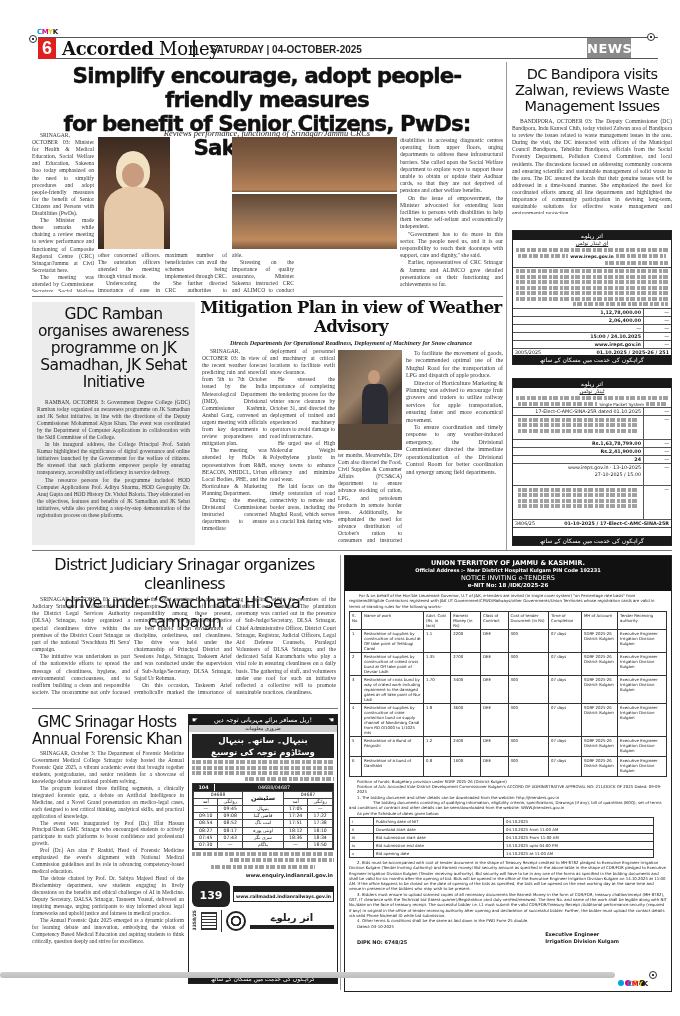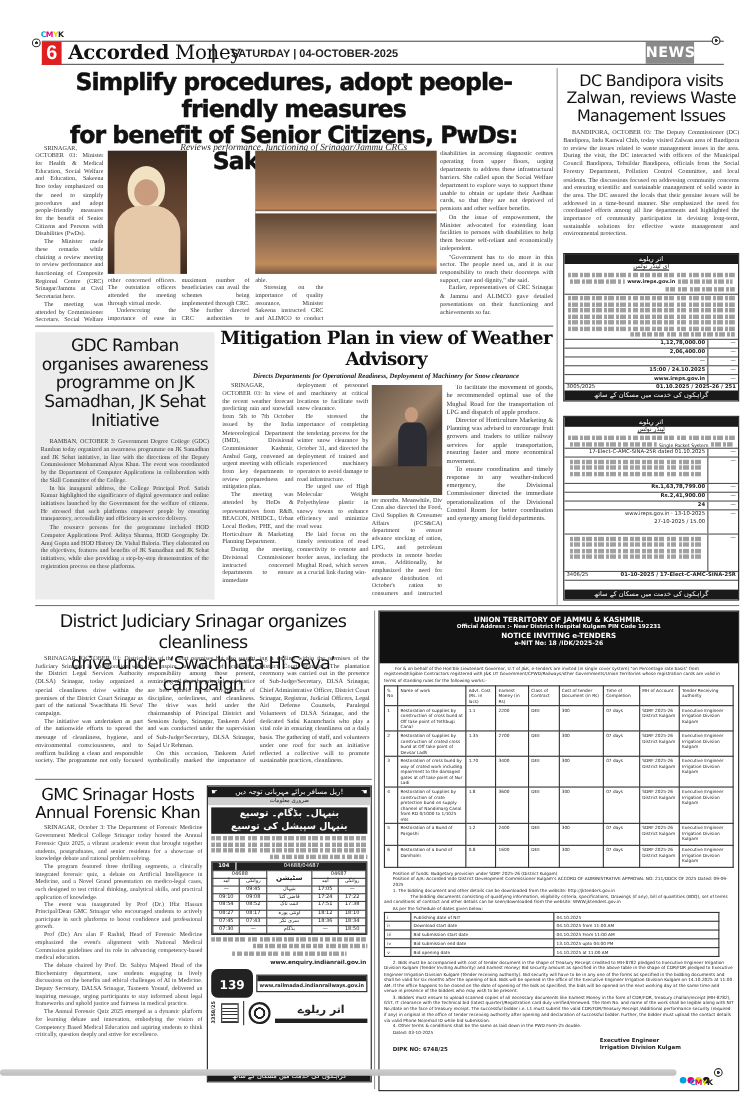--- a/index.html
+++ b/index.html
@@ -64,21 +64,21 @@
 <div class="abs hrule" style="left:38px;top:37px;width:620px;background:#555"></div>
 <div class="abs hrule" style="left:38px;top:58px;width:620px;background:#555"></div>
 <div class="abs pagenum" style="left:38px;top:38px">6</div>
 <div class="abs masthead" style="left:62px;top:38px;line-height:21px"><span>Accorded</span><span class="mast-times"> Money</span></div>
 <div class="abs" style="left:193px;top:40px;width:2px;height:17px;background:#222"></div>
 <div class="abs dateline" style="left:210px;top:44px">SATURDAY | 04-OCTOBER-2025</div>
 <div class="abs news-tab" style="left:587px;top:38px;width:44px;height:20px">NEWS</div>
 <div class="abs reg" style="left:647px;top:33px"></div>
 
 <div class="abs h-main" style="left:32px;top:64px;width:470px">
-  <div style="font-size:21.5px;font-weight:900;-webkit-text-stroke:0.4px #111">Simplify procedures, adopt people-friendly measures</div>
+  <div style="font-size:21.5px;font-weight:900;-webkit-text-stroke:0.4px #111">Simplify encourage, adopt people-friendly measures</div>
   <div style="font-size:21.5px;font-weight:900;-webkit-text-stroke:0.4px #111">for benefit of Senior Citizens, PwDs: Sakeena Itoo</div>
 </div>
 <div class="abs h-sub" style="left:32px;top:128px;width:470px">Reviews performance, functioning of Srinagar/Jammu CRCs</div>
 
 <div class="abs bodytext" style="left:32px;top:132px;width:62px;height:160px">
   <p>SRINAGAR, OCTOBER 03: Minister for Health &amp; Medical Education, Social Welfare and Education, Sakeena Itoo today emphasized on the need to simplify procedures and adopt people-friendly measures for the benefit of Senior Citizens and Persons with Disabilities (PwDs).</p>
   <p>The Minister made these remarks while chairing a review meeting to review performance and functioning of Composite Regional Centre (CRC) Srinagar/Jammu at Civil Secretariat here.</p>
   <p>The meeting was attended by Commissioner Secretary, Social Welfare department, Sarmad Hafeez; Directors of Social Welfare Kashmir and Jammu, Director CRC Srinagar/Jammu, Executive Director State Rehabilitation Council J&amp;K, Chairman &amp; Managing Director Artificial Limbs Manufacturing Corporation of India (ALIMCO), District Social Welfare Officers and</p>
 </div>
 <div class="abs photo photo-minister" style="left:98px;top:137px;width:72px;height:112px">
@@ -284,22 +284,22 @@
 </div>
 
 <div class="abs rail" style="left:188px;top:714px;width:150px;height:270px">
   <div class="ad-bar" style="font-size:6.5px;line-height:10px;display:flex;justify-content:space-between;padding:0 3px">
     <span>☛</span>
     <span>ریل مسافر برائے مہربانی توجہ دیں!</span>
     <span>☚</span>
   </div>
   <div style="background:#d0d0d0;text-align:center;font-size:5px;line-height:7px" class="cond">ضروری معلومات</div>
   <div style="background:#222;color:#fff;text-align:center;font-size:8.5px;line-height:12px;font-weight:bold;margin:2px 3px" class="cond">
-    <div>بنیہال۔ بڈگام۔ توسیع</div>
-    <div>بنیہال سپیشل کی توسیع</div>
+    <div>بنیہال۔ ساتھ۔ بنیہال</div>
+    <div>وسٹاڈوم توجہ کی توسیع</div>
   </div>
   <div class="scribble"></div>
     <div class="scribble"></div>
     <div class="scribble"></div>
     <div class="scribble" style="width:60%;margin-left:auto"></div>
   <div style="margin:2px 3px;border:1px solid #333">
     <div style="display:flex;background:#222;color:#fff;font-size:4.8px;line-height:7px" class="cond">
       <div style="width:22px;text-align:center;font-weight:bold;border-right:1px solid #fff">104</div>
       <div style="flex:1;text-align:center">04688/04687</div>
     </div>
@@ -379,24 +379,24 @@
     <div style="width:20px;height:20px;border-radius:50%;border:2px solid #222;background:radial-gradient(#fff 30%,#222 32%,#222 45%,#fff 48%)"></div>
     <div style="flex:1;text-align:center">
       <div class="cond" style="font-size:10px;font-weight:bold">اتر ریلوے</div>
       <div style="background:#222;height:4px;margin-top:2px"></div>
     </div>
   </div>
   <div class="ad-bar" style="position:absolute;bottom:0;left:0;right:0">گراہکوں کی خدمت میں مسکان کے ساتھ</div>
 </div>
 
 <div class="abs tender" style="left:344px;top:555px;width:328px;height:437px">
-  <div class="tender-head" style="padding:3px 2px 14px">
+  <div class="tender-head" style="padding:3px 2px 2px">
     <div style="font-size:6.5px;font-weight:bold;line-height:8px">UNION TERRITORY OF JAMMU &amp; KASHMIR.</div>
     <div style="font-size:5px;font-weight:bold;line-height:7px">Official Address :- Near District Hospital Kulgam PIN Code 192231</div>
-    <div style="font-size:6.5px;font-weight:bold;line-height:8px">NOTICE INVITING e-TENDERS</div>
+    <div style="font-size:6.5px;font-weight:normal;line-height:8px">NOTICE INVITING e-TENDERS</div>
     <div style="font-size:5.5px;font-weight:bold;line-height:7px">e-NIT No: 18 /IDK/2025-26</div>
   </div>
   <div style="padding:2px 4px">
     <div class="tsmall" style="text-indent:10px">For &amp; on behalf of the Hon'ble Lieutenant Governor, U.T of J&amp;K, e-tenders are invited (in single cover system) "on Percentage rate basis" from registered/Eligible Contractors registered with J&amp;K UT Government/CPWD/Railways/other Governments/Union Territories whose registration cards are valid in terms of standing rules for the following works:-</div>
     <table class="tt" style="margin-top:2px">
       <tbody>
           <tr>
         <th>S. No</th>
             <th style="width:62px">Name of work</th>
             <th>Advt. Cost (Rs. in lacs)</th>

